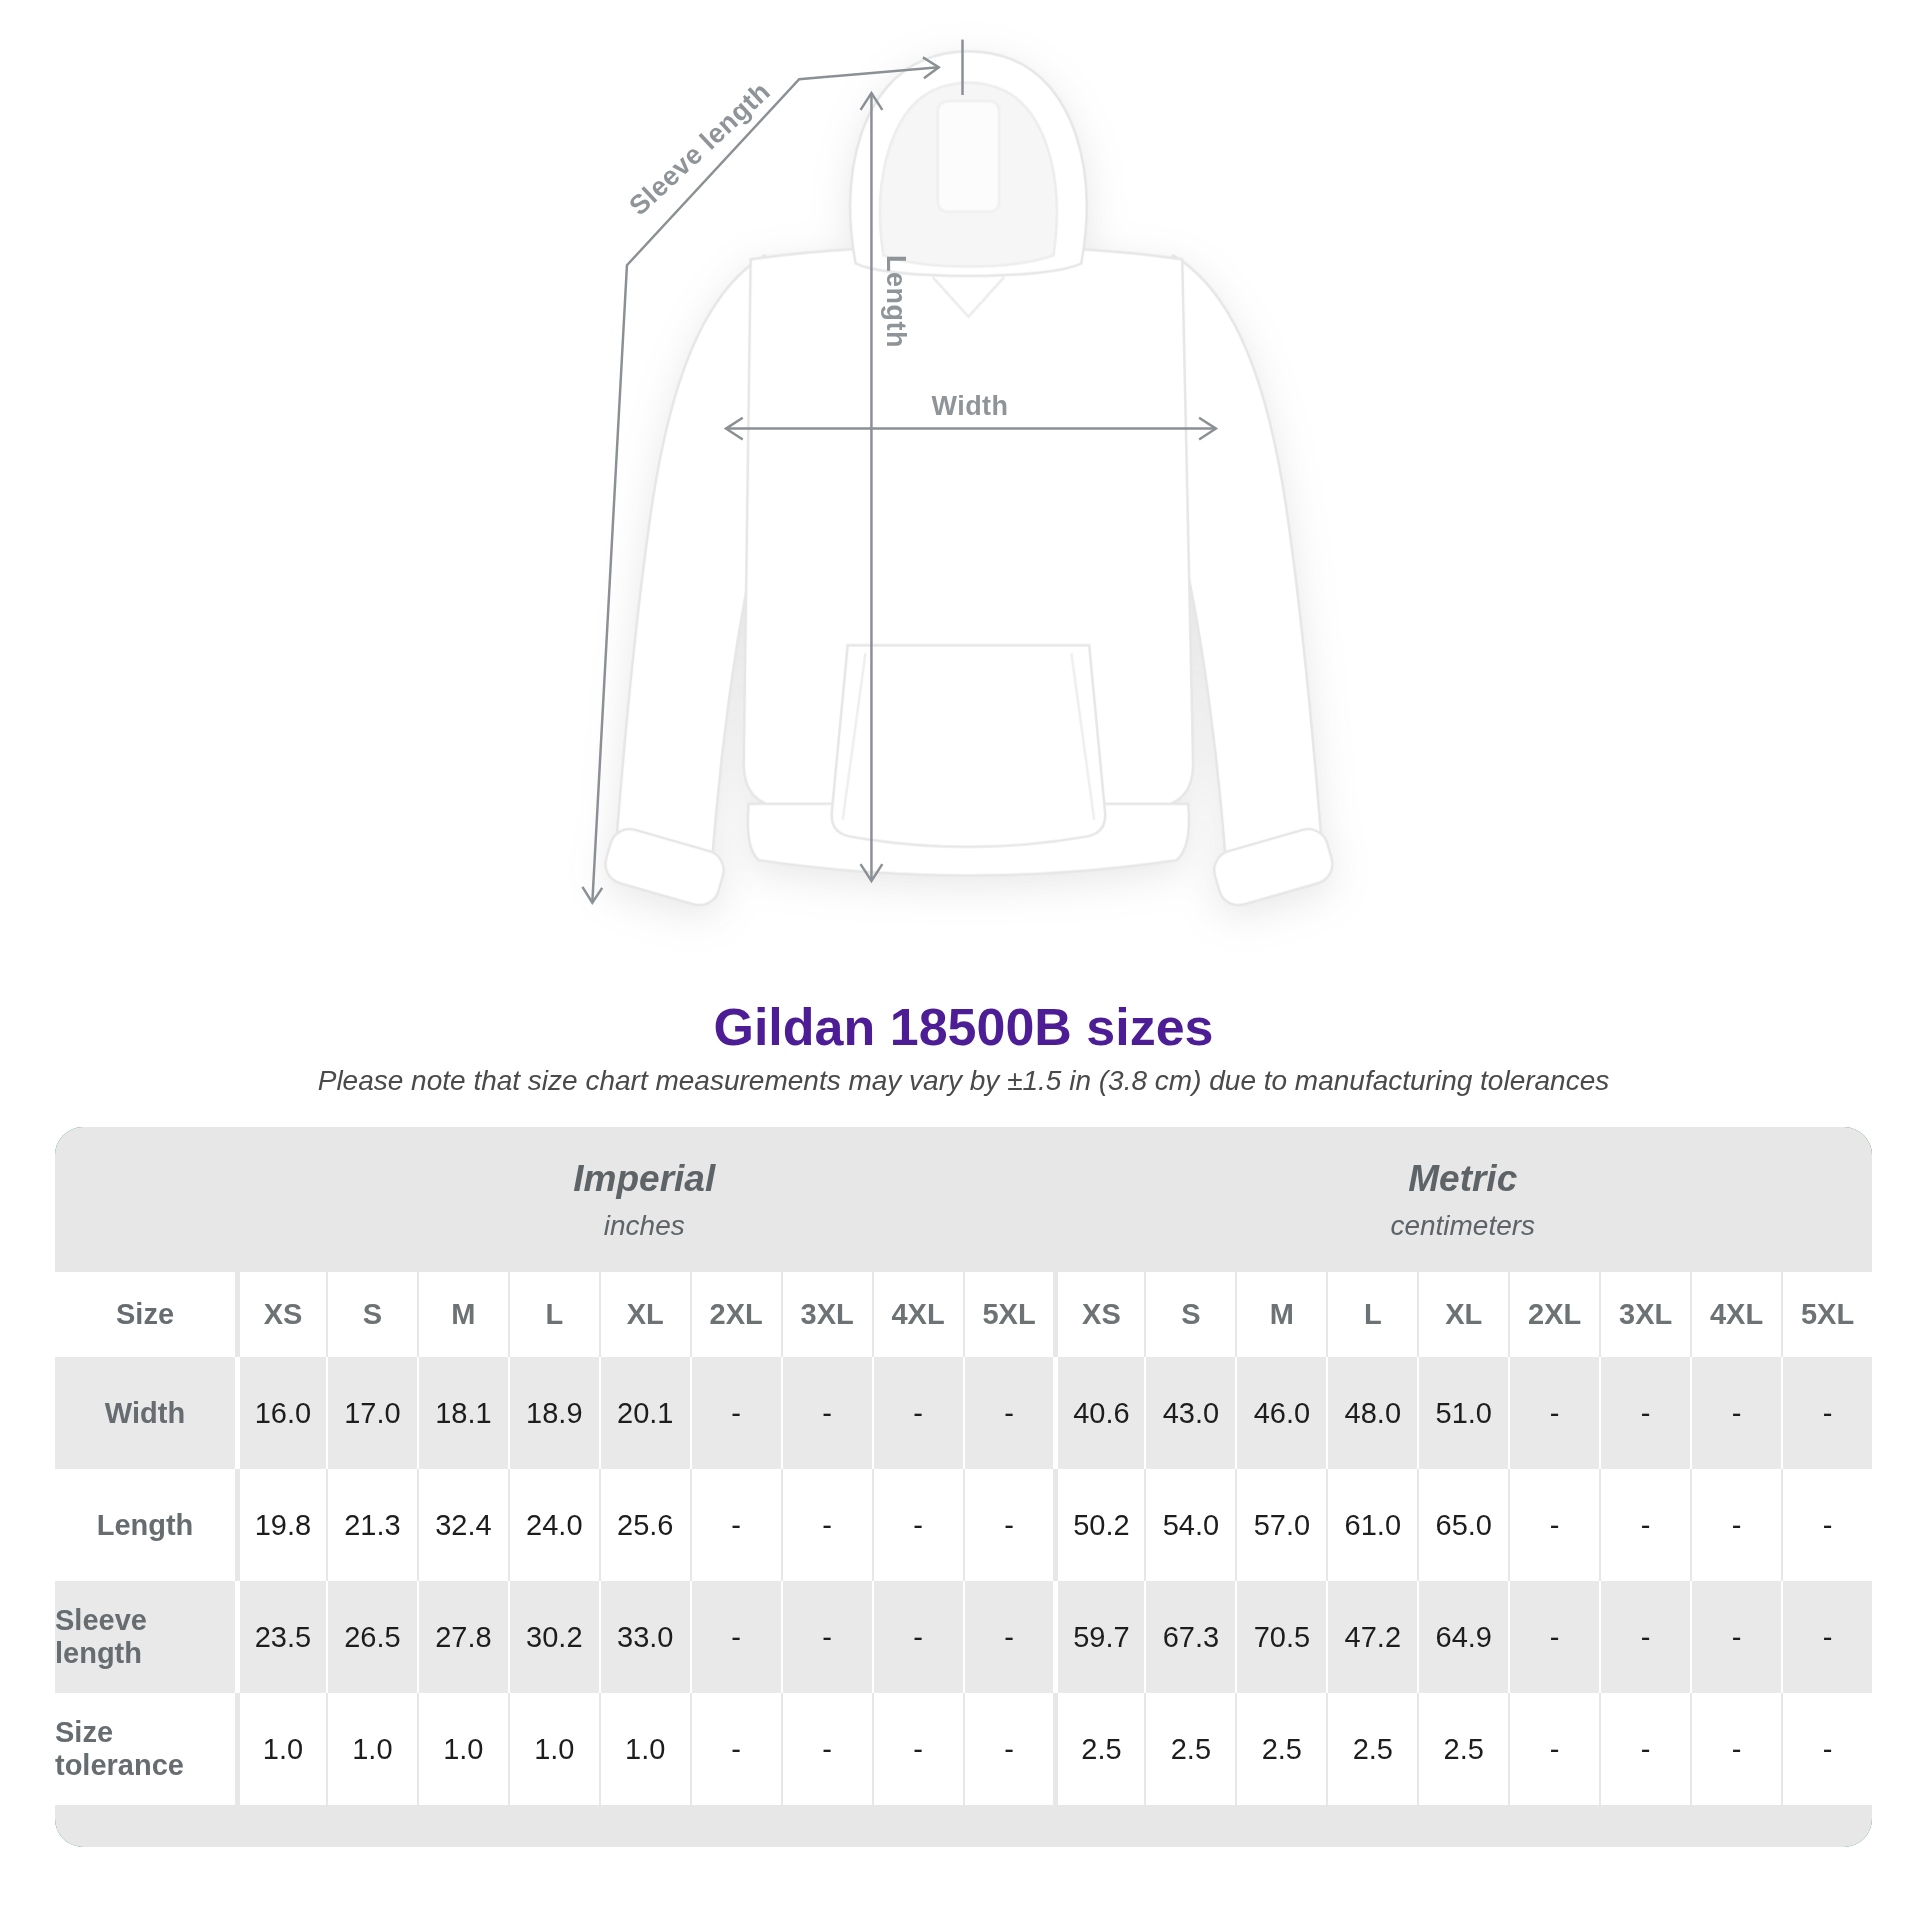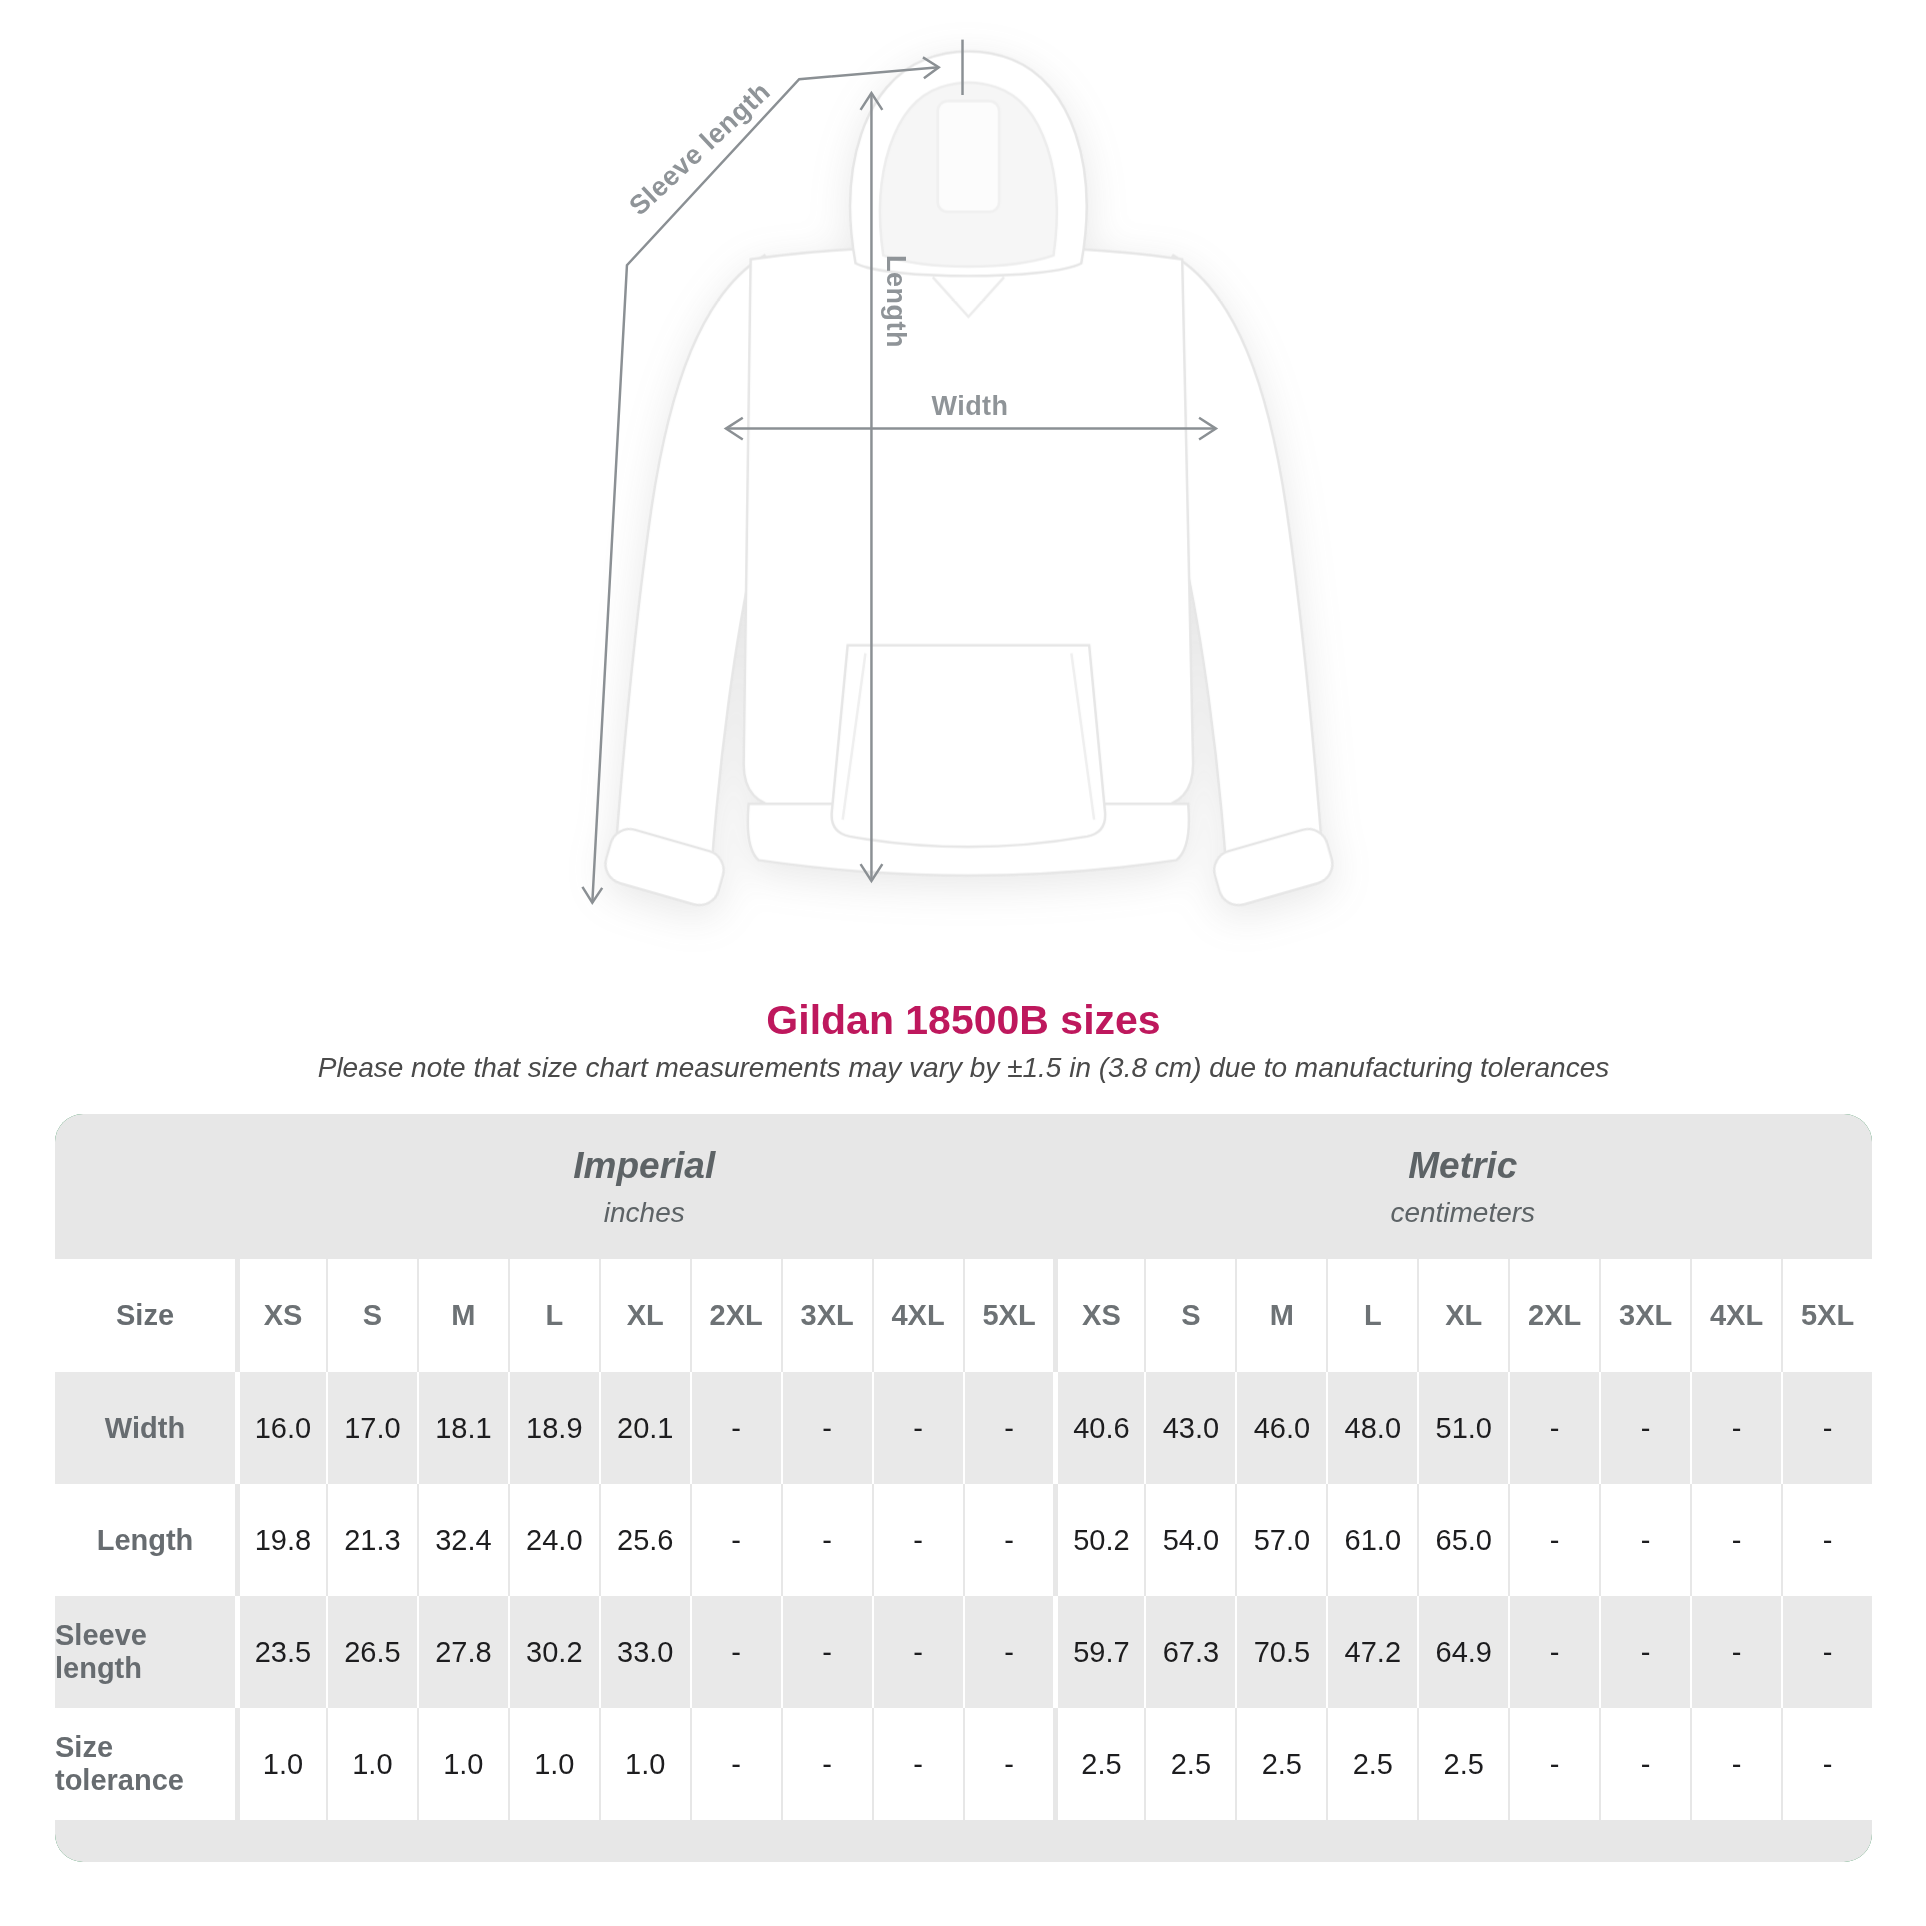--- a/index.html
+++ b/index.html
@@ -9,31 +9,31 @@
   
   .figure{position:relative;width:1927px;height:975px;}
   .figure svg{position:absolute;left:0;top:0;}
   .garment{filter:drop-shadow(0 10px 20px rgba(90,90,90,.14));}
   .mlabel{position:absolute;color:#8f9498;font-weight:700;font-size:27px;letter-spacing:0.5px;white-space:nowrap;}
   .mlabel.sleeve{left:700px;top:149px;transform:translate(-50%,-50%) rotate(-43deg);}
   .mlabel.len{left:880px;top:255px;writing-mode:vertical-rl;}
   .mlabel.wid{left:970px;top:391px;transform:translateX(-50%);}
 
   
-  .title{margin:22px 0 8px;text-align:center;font-size:41px;font-weight:700;color:#be185d;}
+  .title{margin:22px 0 8px;text-align:center;font-size:52px;font-weight:700;color:#4c1d95;}
   .subtitle{margin:0 0 30px;text-align:center;font-size:28px;font-style:italic;color:#4a4a4a;}
 
   
   .tbl{width:1817px;margin:9px auto;border-radius:28px;overflow:hidden;background:#15803d;}
   .grid-row{display:grid;grid-template-columns:180px repeat(18,1fr);}
   .unit-band{display:grid;grid-template-columns:180px 1fr 1fr;background:#e7e7e7;height:145px;}
   .unit-cell{display:flex;flex-direction:column;align-items:center;justify-content:center;gap:10px;color:#5d6366;}
   .unit-name{font-size:37px;font-weight:700;font-style:italic;}
   .unit-sub{font-size:28px;font-style:italic;}
-  .size-row{height:113px;background:#fff;}
+  .size-row{height:85px;background:#fff;}
   .drow{height:112px;}
   .row-gray{background:#e9e9e9;}
   .row-white{background:#fff;}
   .cell{display:flex;align-items:center;justify-content:center;font-size:29px;color:#1d1d1f;border-left:2px solid transparent;}
   .cell.thick{border-left-width:5px;}
   .row-white .cell, .size-row .cell{border-left-color:#e7e7e7;}
   .row-gray .cell{border-left-color:#ffffff;}
   .cell.rowhead{border-left:none !important;font-weight:700;color:#676c70;}
   .cell.szhead{font-weight:700;color:#6d7275;}
   .tfoot{height:42px;background:#e7e7e7;}

